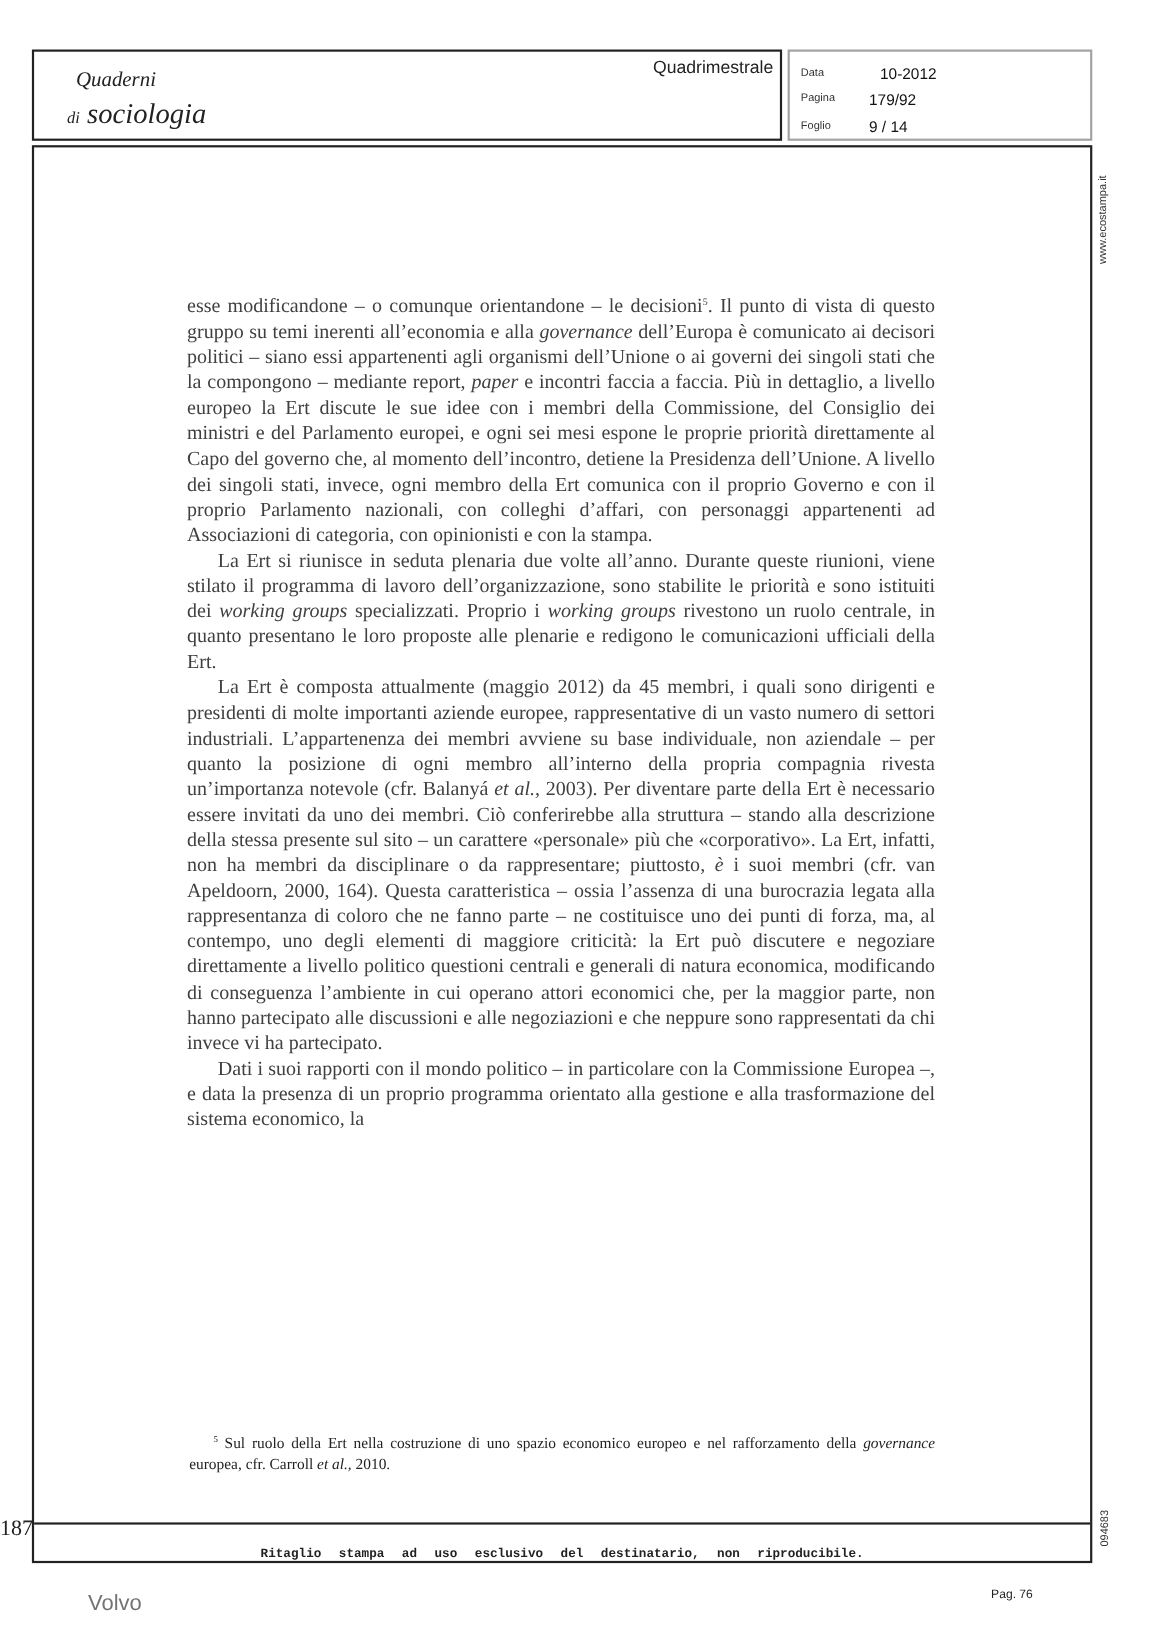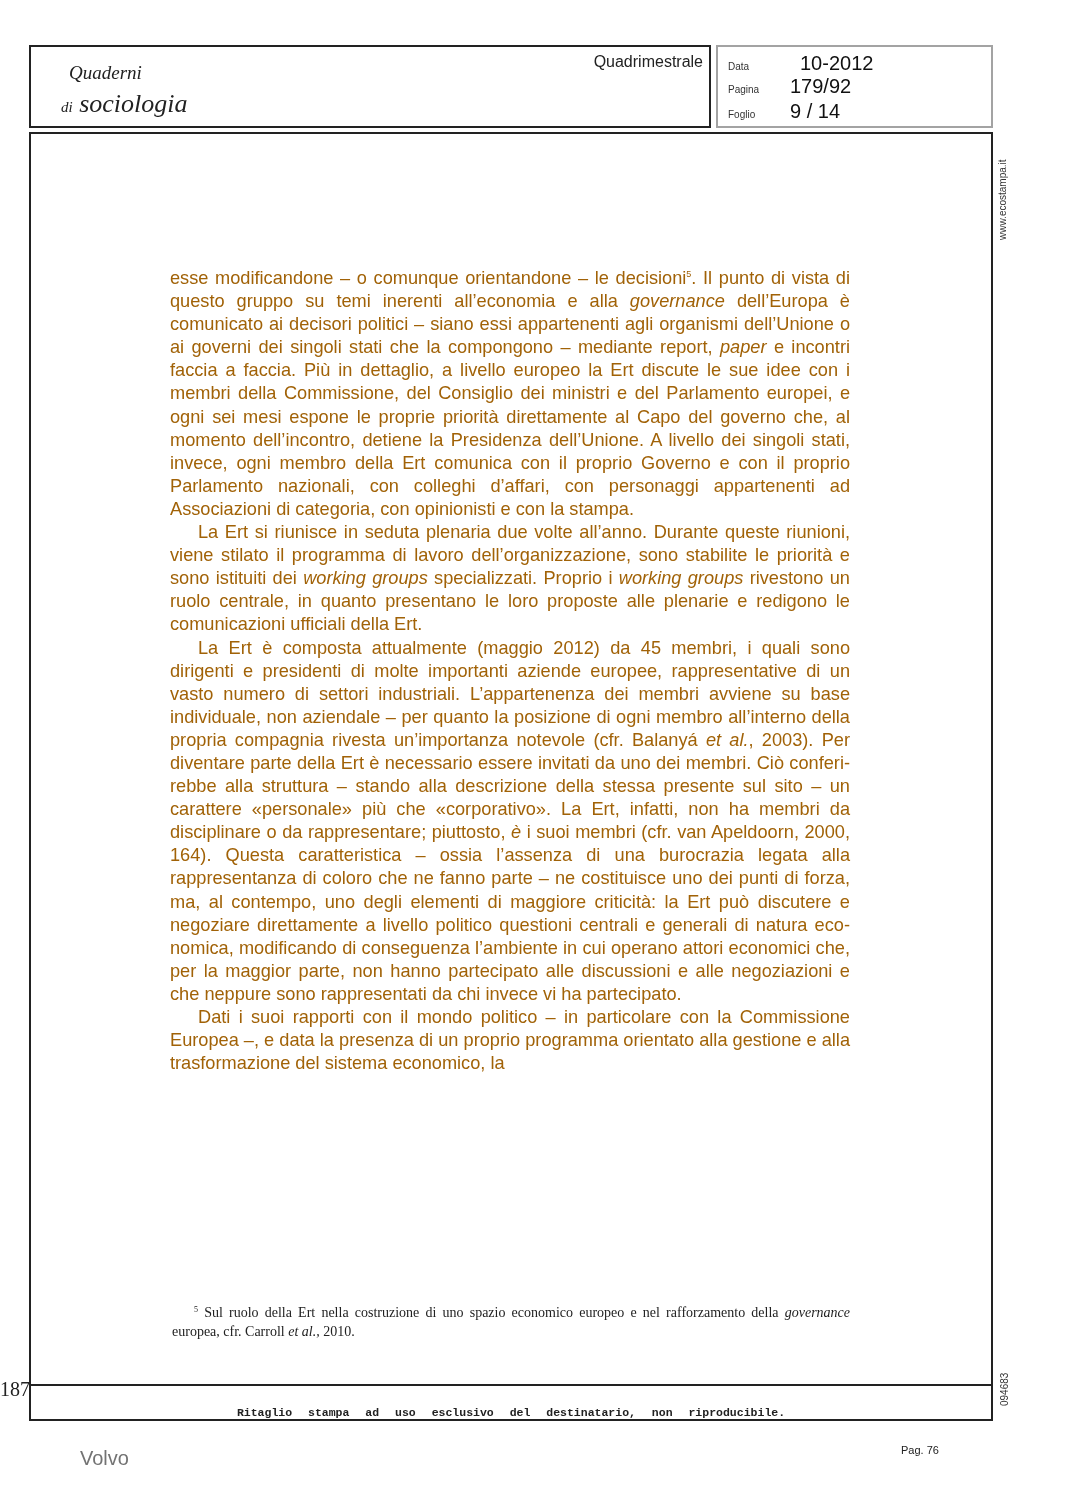--- a/index.html
+++ b/index.html
@@ -25,21 +25,21 @@
     position: absolute; right: 6px; top: 6px;
     font-family: "Liberation Sans", "DejaVu Sans", sans-serif; font-size: 16px; color: #222;
   }
   .meta-row { position: absolute; left: 10px; height: 24px; width: 250px; }
   .meta-row .k {
     position: absolute; left: 0; bottom: 3px;
     font-family: "Liberation Sans", "DejaVu Sans", sans-serif; font-size: 10px; color: #333;
   }
   .meta-row .v {
     position: absolute; bottom: 0;
-    font-family: "Liberation Sans", "DejaVu Sans", sans-serif; font-size: 20px; color: #111;
+    font-family: "Liberation Sans", "DejaVu Sans", sans-serif; font-size: 14px; color: #111;
   }
   .r1 { top: 4px; } .r1 .v { left: 72px; }
   .r2 { top: 27px; } .r2 .v { left: 62px; }
   .r3 { top: 52px; text-align: right; } .r3 .v { left: 62px; }
 
   .main-frame {
     position: absolute; left: 29px; top: 132px; width: 964px; height: 1289px;
     border: 2px solid #222; box-sizing: border-box;
   }
   .main-frame .rule {
@@ -48,22 +48,22 @@
   .side-text {
     position: absolute; font-family: "Liberation Sans", "DejaVu Sans", sans-serif;
     font-size: 10px; color: #333; transform: rotate(-90deg); transform-origin: left top;
     white-space: nowrap;
   }
   .site { left: 997px; top: 240px; }
   .code { left: 999px; top: 1406px; }
 
   .body-text {
     position: absolute; left: 170px; top: 267px; width: 680px;
-    font-family: Liberation Sans, sans-serif; font-size: 18.2px; line-height: 23.1px;
-    color: #a16207; text-align: justify; hyphens: manual;
+    font-family: Liberation Serif, serif; font-size: 18.2px; line-height: 23.1px;
+    color: #404040; text-align: justify; hyphens: manual;
   }
   .body-text p { margin: 0; }
   .body-text p.ind { text-indent: 28px; }
   .body-text .it { font-style: italic; }
   .body-text sup { font-size: 9px; vertical-align: 7px; line-height: 0; }
 
   .footnote {
     position: absolute; left: 172px; top: 1303px; width: 678px;
     font-family: "Liberation Serif", "DejaVu Serif", serif; font-size: 14px; line-height: 19px;
     color: #222; text-align: justify;

